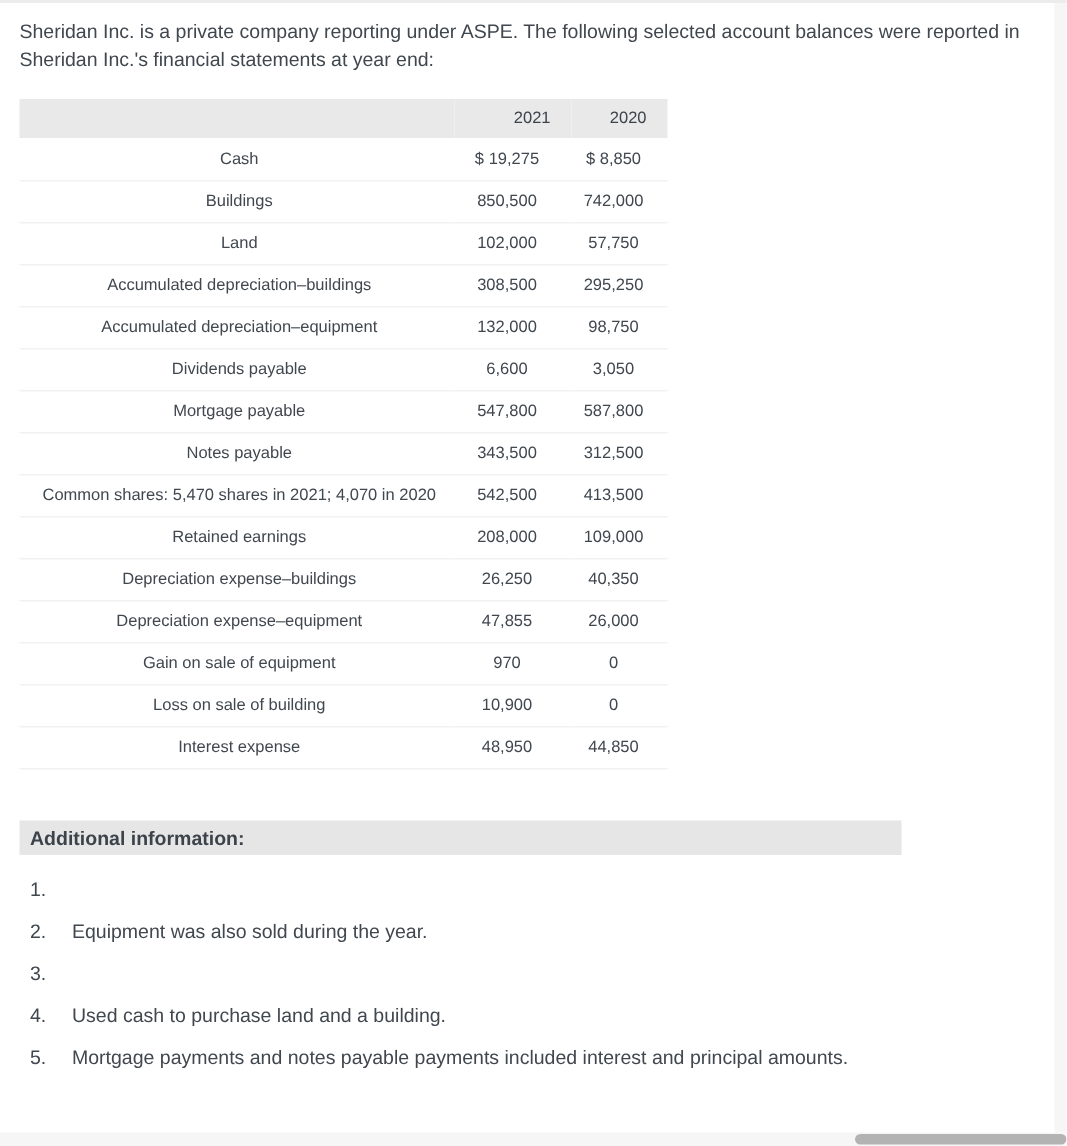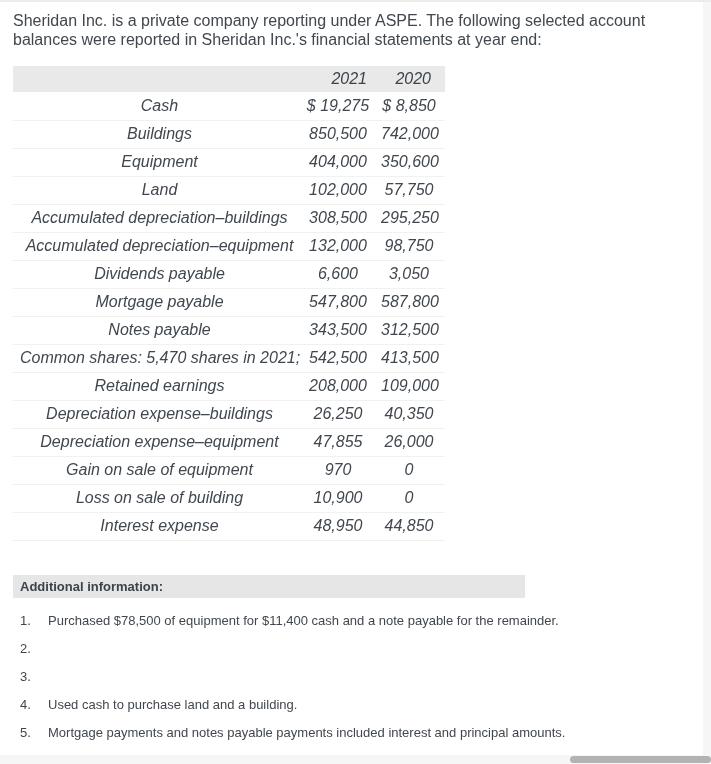--- a/index.html
+++ b/index.html
@@ -10,33 +10,32 @@
     background: #ffffff;
     font-family: "Liberation Sans", sans-serif;
     color: #40474e;
     position: relative;
     overflow: hidden;
     border-top: 2px solid #ececec;
   }
   .page { padding: 9px 13px 0 13px; }
 
   .intro {
-    font-size: 16px;
+    font-size: 13px;
     line-height: 19px;
     margin: 0;
     max-width: 685px;
   }
 
   table.balances {
     border-collapse: collapse;
     margin-top: 17px;
     width: 432px;
-    font-size: 16px;
+    font-size: 11px;
     table-layout: fixed;
-    font-style: italic;
   }
   table.balances col.c-label { width: 290px; }
   table.balances col.c-2021 { width: 78px; }
   table.balances col.c-2020 { width: 64px; }
 
   table.balances thead th {
     background: #e9e9e9;
     font-weight: 400;
     height: 26px;
     padding: 0 14px 0 0;
@@ -57,21 +56,21 @@
     white-space: nowrap;
     overflow: hidden;
   }
   table.balances tbody td.num {
     text-align: center;
     white-space: nowrap;
   }
 
   .addl-bar {
     margin-top: 34px;
-    width: 512px;
+    width: 588px;
     height: 23px;
     line-height: 23px;
     background: #e6e6e6;
     font-size: 13px;
     font-weight: 700;
     padding-left: 7px;
     color: #3c434a;
   }
 
   .addl-list { margin-top: 9px; }
@@ -139,25 +138,20 @@
         <td class="lbl">Cash</td>
         <td class="num">$ 19,275</td>
         <td class="num">$ 8,850</td>
       </tr>
       <tr>
         <td class="lbl">Buildings</td>
         <td class="num">850,500</td>
         <td class="num">742,000</td>
       </tr>
       <tr>
-        <td class="lbl">Equipment</td>
-        <td class="num">404,000</td>
-        <td class="num">350,600</td>
-      </tr>
-      <tr>
         <td class="lbl">Land</td>
         <td class="num">102,000</td>
         <td class="num">57,750</td>
       </tr>
       <tr>
         <td class="lbl">Accumulated depreciation–buildings</td>
         <td class="num">308,500</td>
         <td class="num">295,250</td>
       </tr>
       <tr>
@@ -218,24 +212,24 @@
     </tbody>
   </table>
 
   <div class="addl-bar">
     <span>Additional information:</span>
   </div>
 
   <div class="addl-list">
     <div class="addl-item">
       <span class="n">1.</span>
-      <span class="txt">Purchased $78,500 of equipment for $11,400 cash and a note payable for the remainder.</span>
     </div>
     <div class="addl-item">
       <span class="n">2.</span>
+      <span class="txt">Equipment was also sold during the year.</span>
     </div>
     <div class="addl-item">
       <span class="n">3.</span>
     </div>
     <div class="addl-item">
       <span class="n">4.</span>
       <span class="txt">Used cash to purchase land and a building.</span>
     </div>
     <div class="addl-item">
       <span class="n">5.</span>

